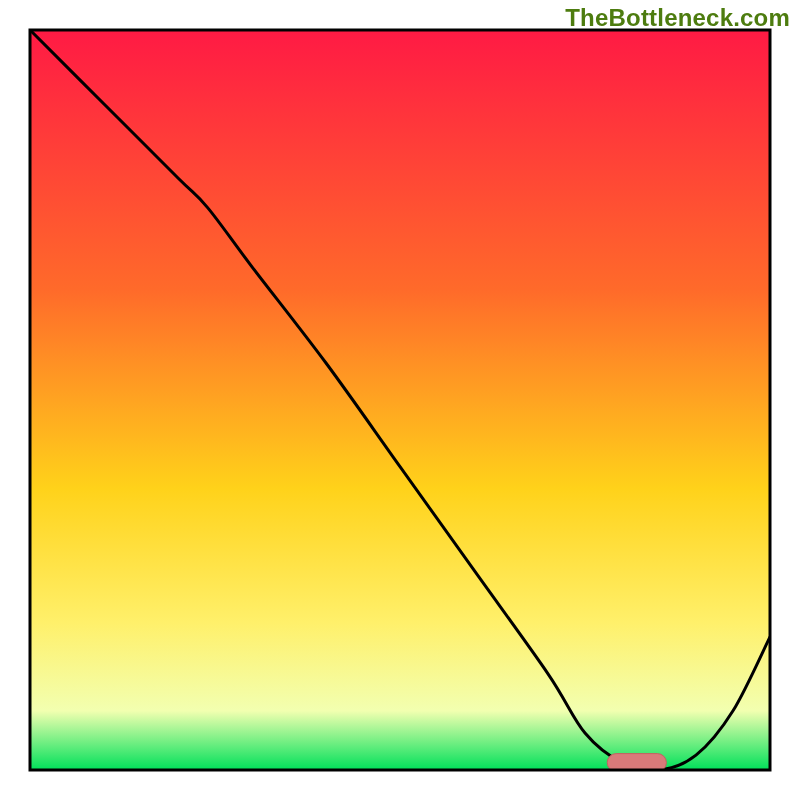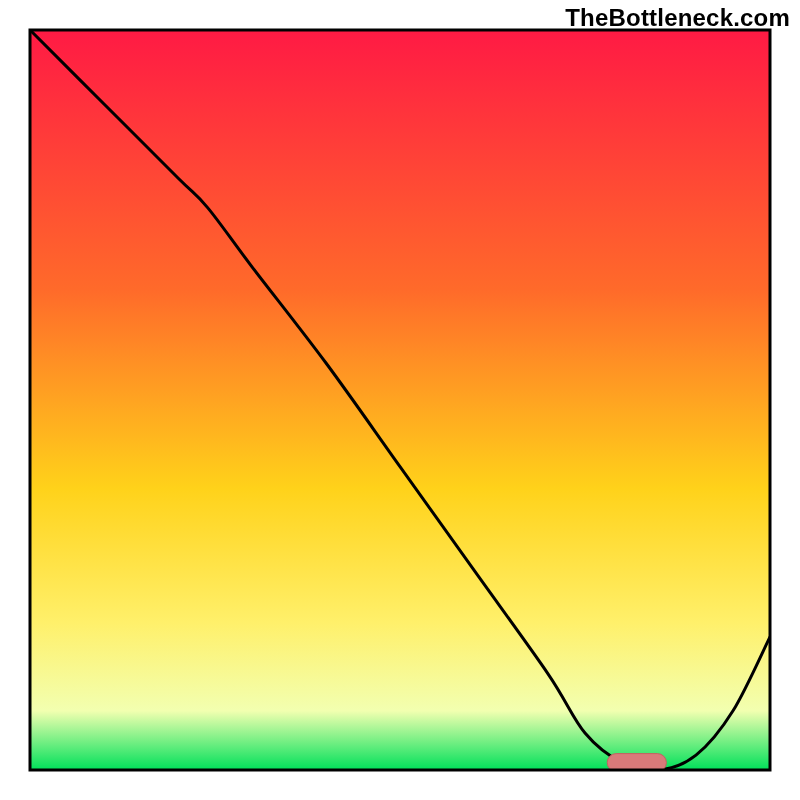--- a/index.html
+++ b/index.html
@@ -15,21 +15,21 @@
     position: relative;
     width: 800px;
     height: 800px;
   }
   .watermark {
     position: absolute;
     top: 4px;
     right: 10px;
     font-size: 24px;
     font-weight: 600;
-    color: #000000;
+    color: #4d7c0f;
     letter-spacing: 0.2px;
     user-select: none;
   }
   svg {
     position: absolute;
     left: 0;
     top: 0;
   }
 </style>
 </head>

